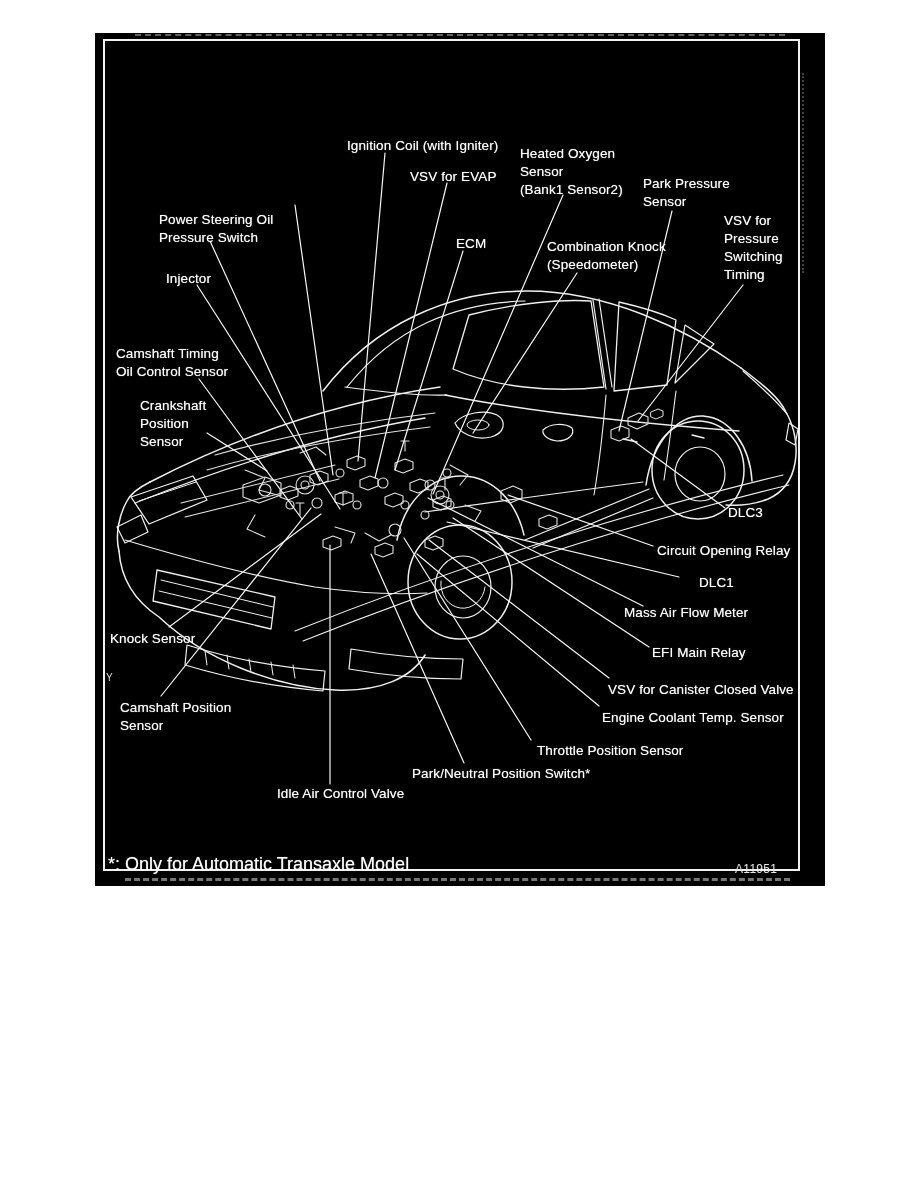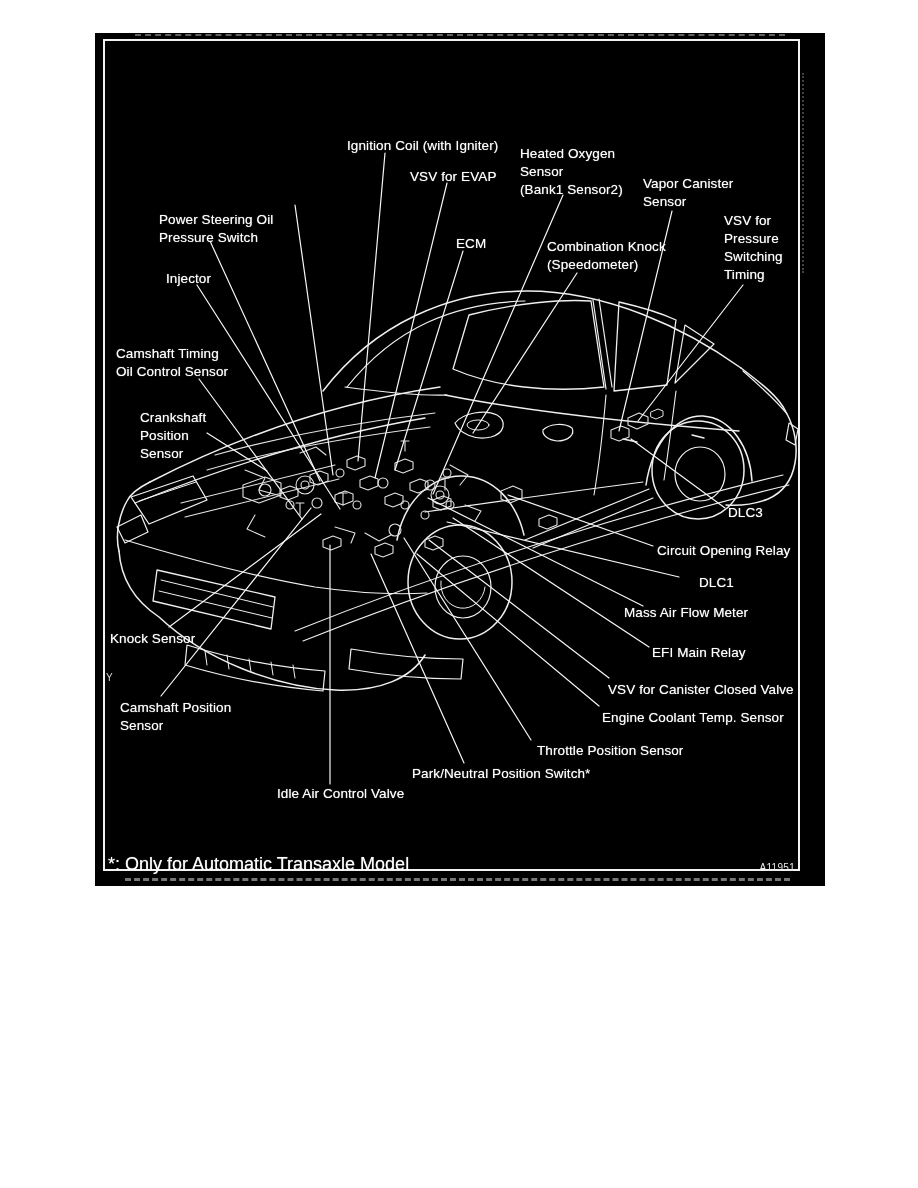--- a/index.html
+++ b/index.html
@@ -21,22 +21,22 @@
     position:absolute;color:#ffffff;font-size:13.5px;line-height:18px;
     white-space:nowrap;text-shadow:0 0 1px rgba(255,255,255,.65);
     letter-spacing:.1px;
   }
   .lbl span{display:block;}
   .footnote{
     position:absolute;color:#ffffff;font-size:18px;white-space:nowrap;
     text-shadow:0 0 1px rgba(255,255,255,.6);
   }
   .figid{
-    position:absolute;color:#e8e8e8;font-size:10px;letter-spacing:.3px;
-    width:60px;text-align:right;white-space:nowrap;
+    position:absolute;color:#e8e8e8;font-size:12px;letter-spacing:.3px;
+    width:60px;text-align:left;white-space:nowrap;
   }
   .stray{position:absolute;color:#d8d8d8;font-size:10px;}
   .noise-top{position:absolute;left:40px;top:1px;width:650px;border-top:2px dashed #8a8a8a;opacity:.7;}
   .noise-bottom{position:absolute;left:30px;top:845px;width:665px;border-top:3px dashed #9f9f9f;opacity:.75;}
   .noise-right{position:absolute;left:707px;top:40px;height:200px;border-left:2px dotted #6f6f6f;opacity:.6;}
 </style>
 </head>
 <body>
 
 <div class="page">
@@ -185,21 +185,21 @@
     </div>
     <div class="lbl" style="left:315px;top:135px">
       <span>VSV for EVAP</span>
     </div>
     <div class="lbl" style="left:425px;top:112px">
       <span>Heated Oxygen</span>
       <span>Sensor</span>
       <span>(Bank1 Sensor2)</span>
     </div>
     <div class="lbl" style="left:548px;top:142px">
-      <span>Vapor Canister</span>
+      <span>Park Pressure</span>
       <span>Sensor</span>
     </div>
     <div class="lbl" style="left:64px;top:178px">
       <span>Power Steering Oil</span>
       <span>Pressure Switch</span>
     </div>
     <div class="lbl" style="left:361px;top:202px">
       <span>ECM</span>
     </div>
     <div class="lbl" style="left:452px;top:205px">
@@ -212,21 +212,21 @@
       <span>Switching</span>
       <span>Timing</span>
     </div>
     <div class="lbl" style="left:71px;top:237px">
       <span>Injector</span>
     </div>
     <div class="lbl" style="left:21px;top:312px">
       <span>Camshaft Timing</span>
       <span>Oil Control Sensor</span>
     </div>
-    <div class="lbl" style="left:45px;top:376px">
+    <div class="lbl" style="left:45px;top:364px">
       <span>Crankshaft</span>
       <span>Position</span>
       <span>Sensor</span>
     </div>
     <div class="lbl" style="left:15px;top:597px">
       <span>Knock Sensor</span>
     </div>
     <div class="stray" style="left:11px;top:639px">Y</div>
     <div class="lbl" style="left:25px;top:666px">
       <span>Camshaft Position</span>

